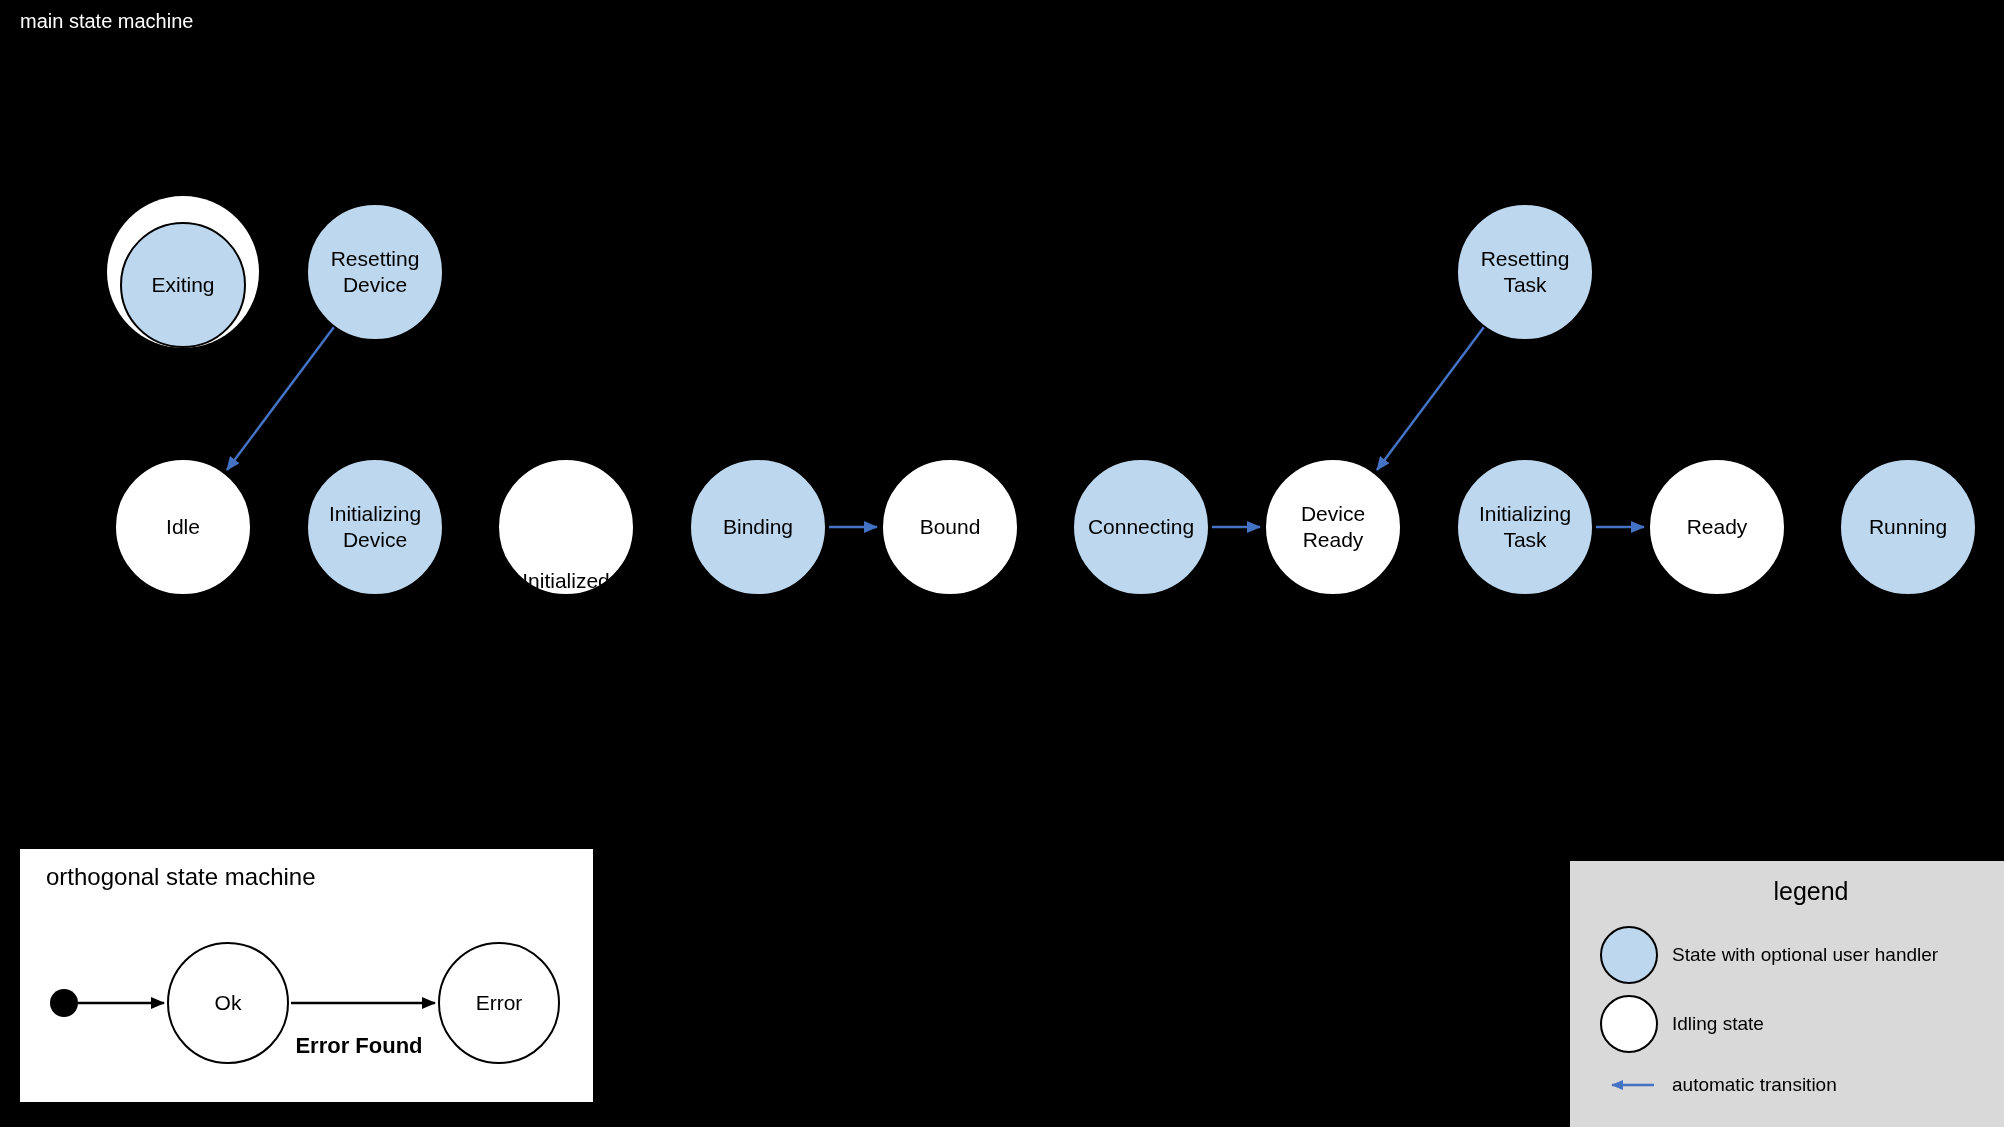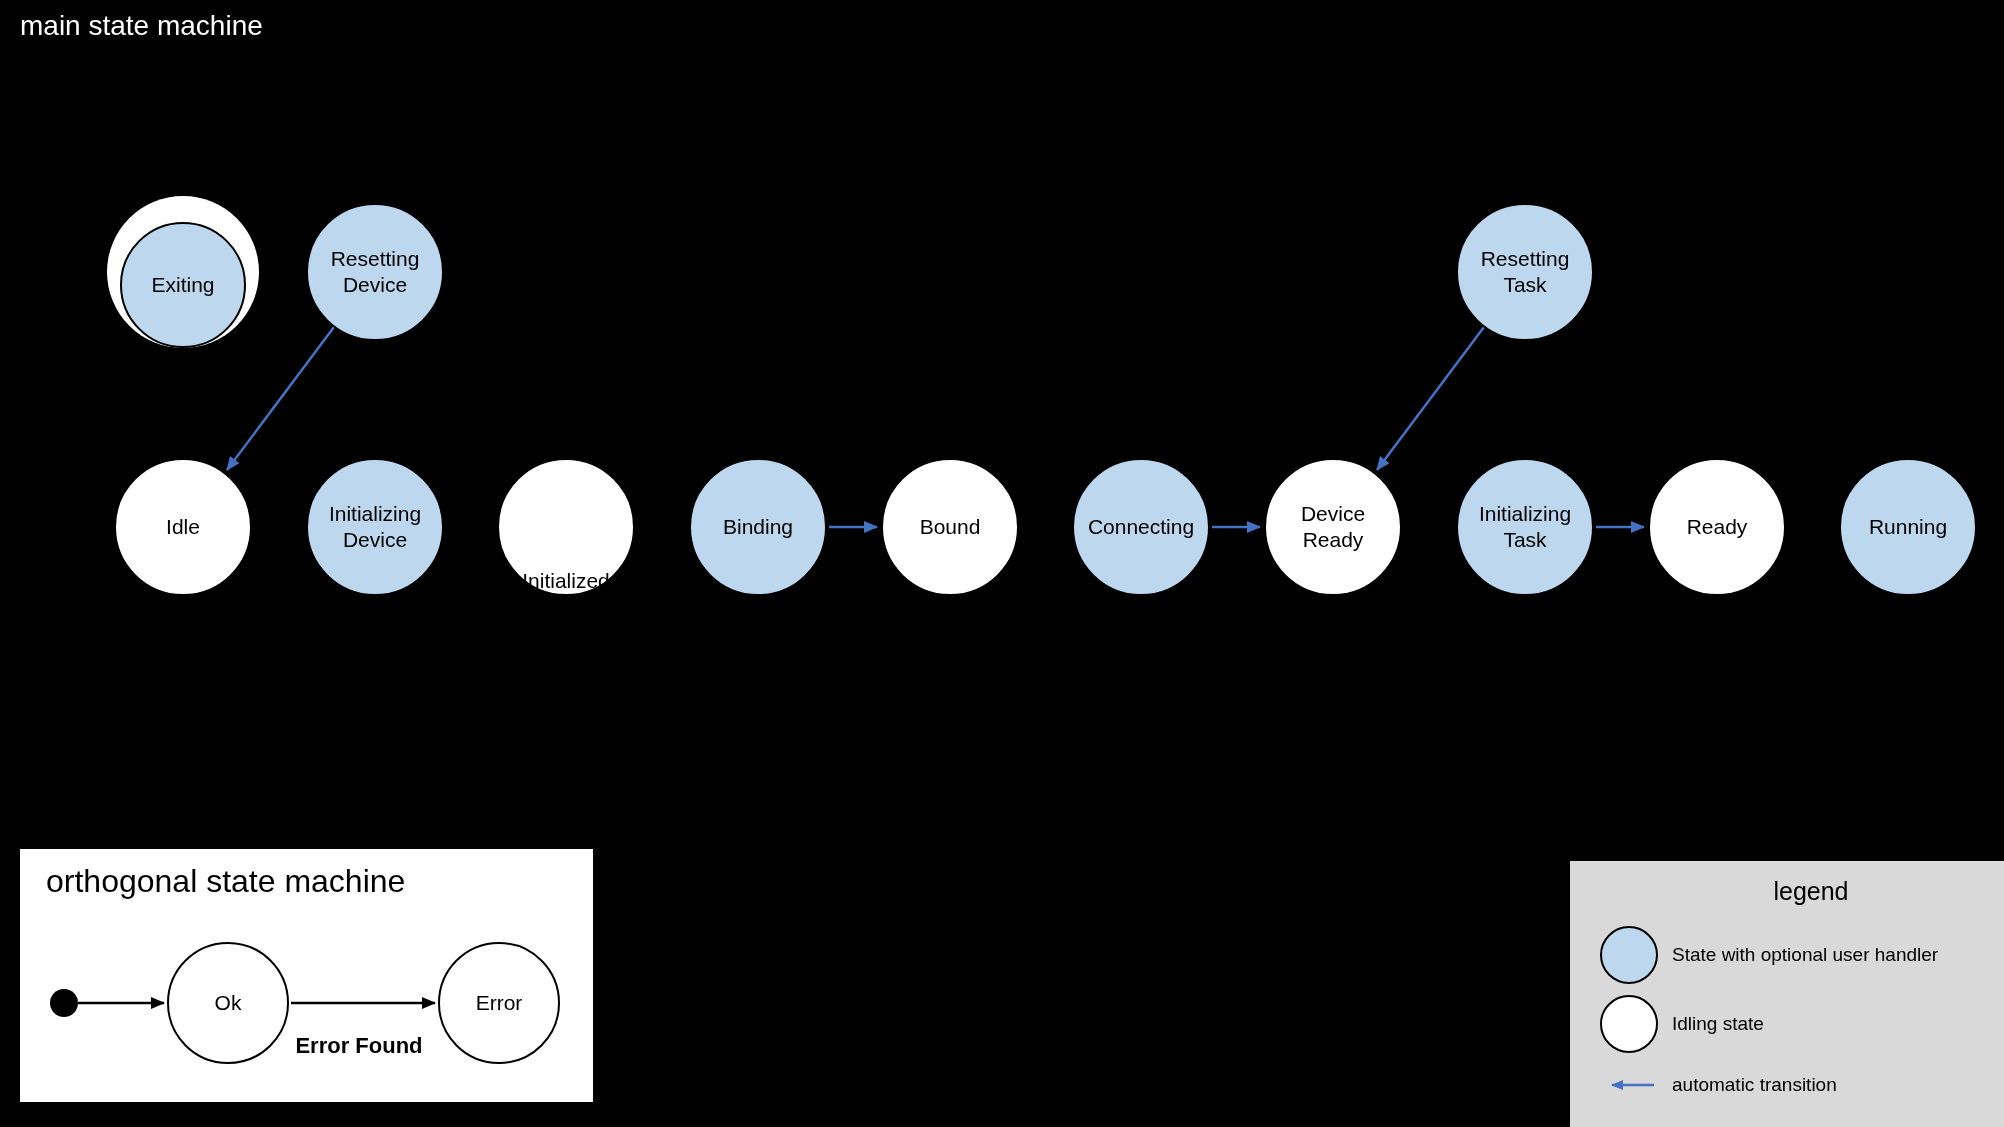--- a/index.html
+++ b/index.html
@@ -6,21 +6,21 @@
   body{
     width:2004px;height:1127px;
     background:#000;
     position:relative;
     overflow:hidden;
     font-family:"Liberation Sans", sans-serif;
     color:#000;
   }
   .main-title{
     position:absolute;left:20px;top:10px;
-    color:#fff;font-size:28px;font-weight:400;
+    color:#fff;font-size:20px;font-weight:400;
   }
   .arrow-layer{
     position:absolute;left:0;top:0;width:2004px;height:1127px;
     pointer-events:none;
   }
   .state{
     position:absolute;width:138px;height:138px;border-radius:50%;
     background:#fff;border:2px solid #000;box-sizing:border-box;
     display:flex;align-items:center;justify-content:center;
     text-align:center;font-size:21px;color:#000;
@@ -31,21 +31,21 @@
     position:absolute;width:152px;height:152px;border-radius:50%;
     background:#fff;box-sizing:border-box;
     display:flex;align-items:flex-end;justify-content:center;
   }
   .state-final .state{position:static;width:126px;height:126px;}
   
   .ortho-box{
     position:absolute;left:20px;top:849px;width:573px;height:253px;
     background:#fff;color:#000;
   }
-  .ortho-title{position:absolute;left:26px;top:14px;font-size:32px;}
+  .ortho-title{position:absolute;left:26px;top:14px;font-size:24px;}
   .ortho-arrows{position:absolute;left:0;top:0;width:573px;height:253px;pointer-events:none;}
   .ortho-box .state{width:122px;height:122px;background:#fff;}
   .transition-label{
     position:absolute;left:339px;top:184px;transform:translateX(-50%);
     font-size:22px;font-weight:bold;white-space:nowrap;
   }
   
   .legend{
     position:absolute;left:1570px;top:861px;width:434px;height:266px;
     background:#D9D9D9;color:#000;

